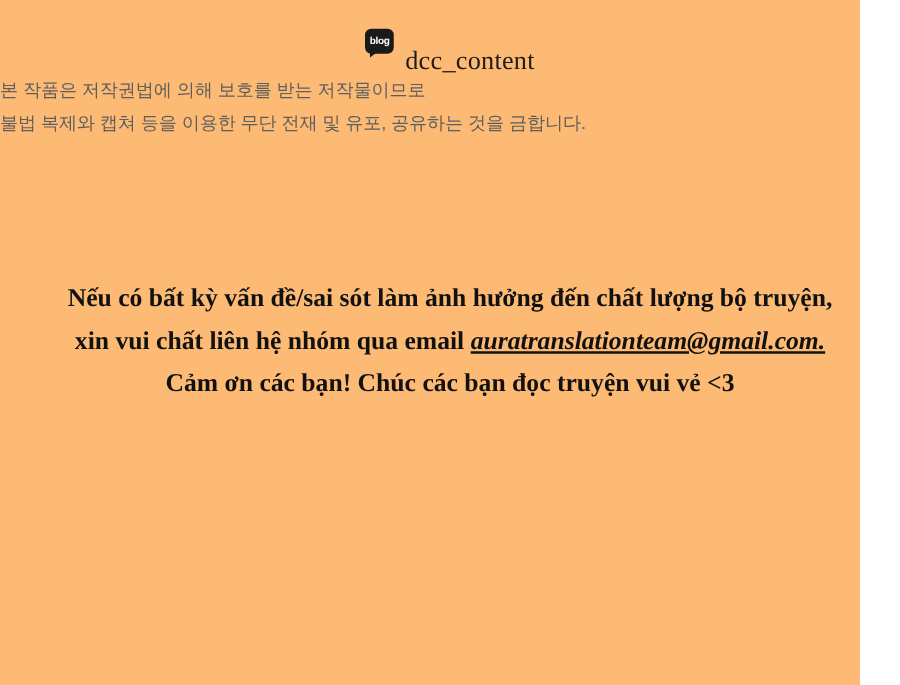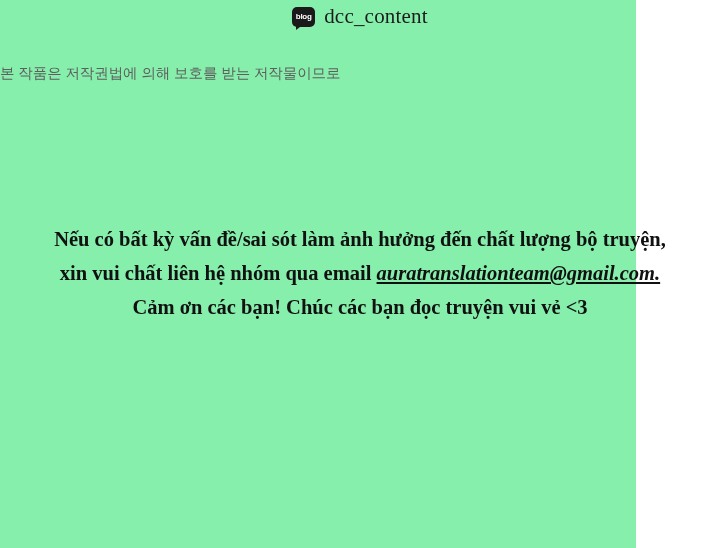--- a/index.html
+++ b/index.html
@@ -8,23 +8,23 @@
   }
   body {
     width: 720px;
     height: 548px;
     background: #ffffff;
     font-family: "Liberation Sans", sans-serif;
     overflow: hidden;
   }
   .page {
     position: relative;
-    width: 636px;
+    width: 688px;
     height: 548px;
-    background: #86efac;
+    background: #fdba74;
   }
 
   
   .handle-row {
     position: absolute;
     top: 4px;
     left: 0;
     width: 720px;
     display: flex;
     align-items: center;
@@ -60,20 +60,21 @@
     border-top: 4px solid #1a1a1a;
     border-right: 3px solid transparent;
     border-bottom: 3px solid transparent;
   }
   .handle-name {
     font-family: "Liberation Serif", serif;
     font-size: 21px;
     color: #1c1c1c;
     letter-spacing: 0.2px;
     white-space: nowrap;
+    margin-top: 32px;
   }
 
   
   .notice {
     position: absolute;
     top: 60px;
     left: 0;
     width: 720px;
     text-align: left;
     color: #5e5e5e;
@@ -118,20 +119,21 @@
 
   <div class="handle-row">
     <span class="blog-badge">
       <span class="blog-text">blog</span>
     </span>
     <span class="handle-name">dcc_content</span>
   </div>
 
   <div class="notice">
     <span class="line">본 작품은 저작권법에 의해 보호를 받는 저작물이므로</span>
+    <span class="line">불법 복제와 캡쳐 등을 이용한 무단 전재 및 유포, 공유하는 것을 금합니다.</span>
   </div>
 
   <div class="message">
     <span class="line">Nếu có bất kỳ vấn đề/sai sót làm ảnh hưởng đến chất lượng bộ truyện,</span>
     <span class="line"><span>xin vui chất liên hệ nhóm qua email </span><span class="email">auratranslationteam@gmail.com.</span></span>
     <span class="line">Cảm ơn các bạn! Chúc các bạn đọc truyện vui vẻ &lt;3</span>
   </div>
 
 </div>
 

